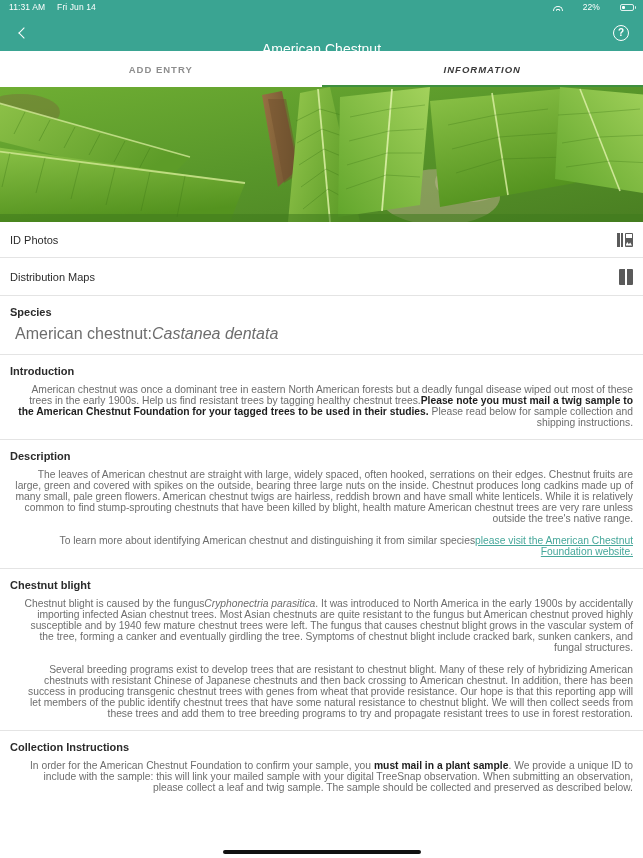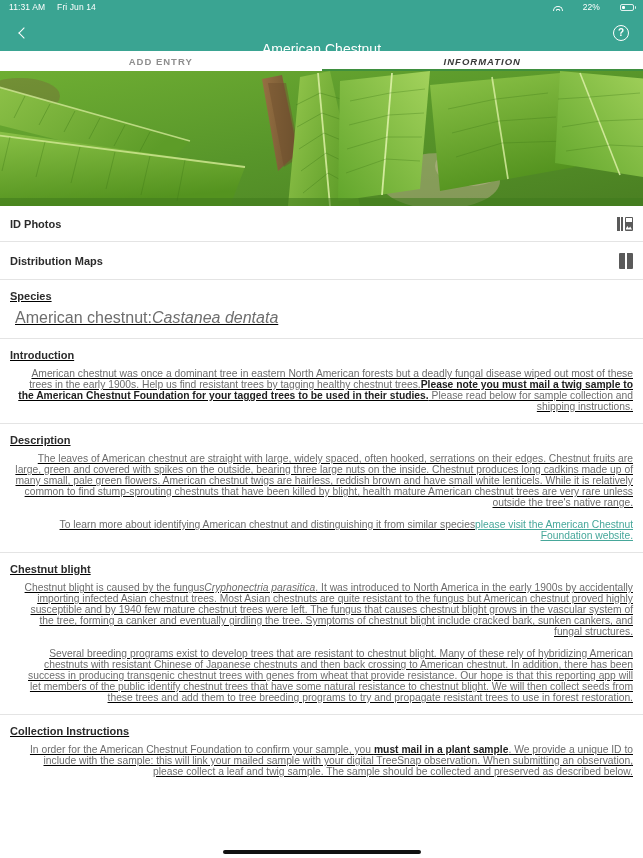--- a/index.html
+++ b/index.html
@@ -45,36 +45,36 @@
                font-size:14px; font-weight:400; pointer-events:none;margin-top:32px; }
   .nav-help { margin-left:auto; width:44px; display:flex; align-items:center;
               justify-content:center; height:100%; cursor:pointer; }
   .help-circle {
     width:16px; height:16px; border-radius:50%; border:1.4px solid #ffffff;
     display:flex; align-items:center; justify-content:center;
     font-size:10px; line-height:1; font-weight:700; color:#fff;
   }
 
   
-  .tabbar { height:20px; background:#fff; display:flex; position:relative; }
+  .tabbar { height:36px; background:#fff; display:flex; position:relative; }
   .tab { flex:1; display:flex; align-items:center; justify-content:center;
          font-size:9.5px; font-weight:700; letter-spacing:1px; color:#8e8e8e; cursor:pointer; }
   .tab.active { color:#3a3a3a;font-style:italic; }
   .tab-indicator { position:absolute; bottom:0; left:50%; width:50%; height:2.5px; background:#3f8f3f; }
 
   
   .hero { height:135px; width:100%; position:relative; overflow:hidden;
           background:#5ea32a; }
   .hero svg { display:block; width:100%; height:100%; }
   .row {
     display:flex; align-items:center; justify-content:space-between;
     padding:11px 10px 10px 10px; border-bottom:1px solid #e4e4e4;
     min-height:34px; cursor:pointer;
   }
-  .row-label { font-size:11px; font-weight:700; color:#2b2b2b; }
+  .row-label { font-size:11px; font-weight:400; color:#2b2b2b; }
 
   .icon-photos { width:16px; height:14px; position:relative; }
   .icon-photos .bar { position:absolute; top:0; width:2.5px; height:14px; background:#5a5a5a; }
   .icon-photos .bar.b1 { left:0; }
   .icon-photos .bar.b2 { left:3.6px; }
   .icon-photos .frame { position:absolute; left:7.5px; top:0; width:8.5px; height:14px;
                         background:#5a5a5a; border-radius:1px; }
   .icon-photos .frame::after {
     content:""; position:absolute; left:1px; right:1px; bottom:1.4px; height:5px;
     background:#ffffff; clip-path: polygon(0 100%, 28% 30%, 52% 75%, 72% 40%, 100% 100%);
@@ -82,21 +82,21 @@
   .icon-photos .frame::before {
     content:""; position:absolute; left:1px; top:1.4px; right:1px; height:4px; background:#ffffff;
   }
 
   .icon-map { width:14px; height:16px; position:relative; }
   .icon-map .pg { position:absolute; top:0; width:6px; height:16px; background:#5a5a5a; }
   .icon-map .pg.l { left:0; border-radius:1px 0 0 1px; }
   .icon-map .pg.r { right:0; border-radius:0 1px 1px 0; }
   .icon-map .spine { position:absolute; left:6px; top:0.5px; width:2px; height:15px; background:#ffffff; }
 
-  .section { padding:10px 10px 11px 10px; border-bottom:1px solid #e4e4e4;text-decoration:underline; }
+  .section { padding:10px 10px 11px 10px; border-bottom:1px solid #e4e4e4; }
   .section.noline { border-bottom:none; }
   .sec-title { font-size:11px; font-weight:700; color:#2b2b2b; margin-bottom:7px; }
   .sec-sub { font-size:16px; color:#6d6d6d; padding-left:5px; }
   .para {
     font-size:10.3px; line-height:11px; color:#6d6d6d; padding-left:5px; margin-bottom:11px;
     text-align:right;
   }
   .para:last-child { margin-bottom:0; }
   .para b { color:#1e1e1e; font-weight:700; }
   .para i { font-style:italic; }

